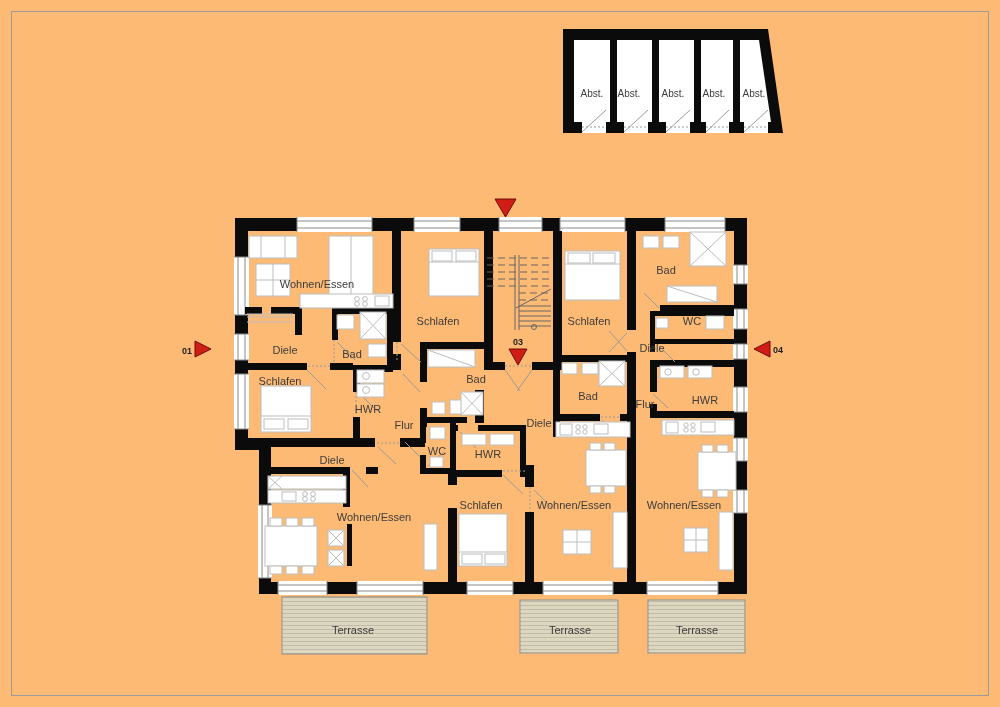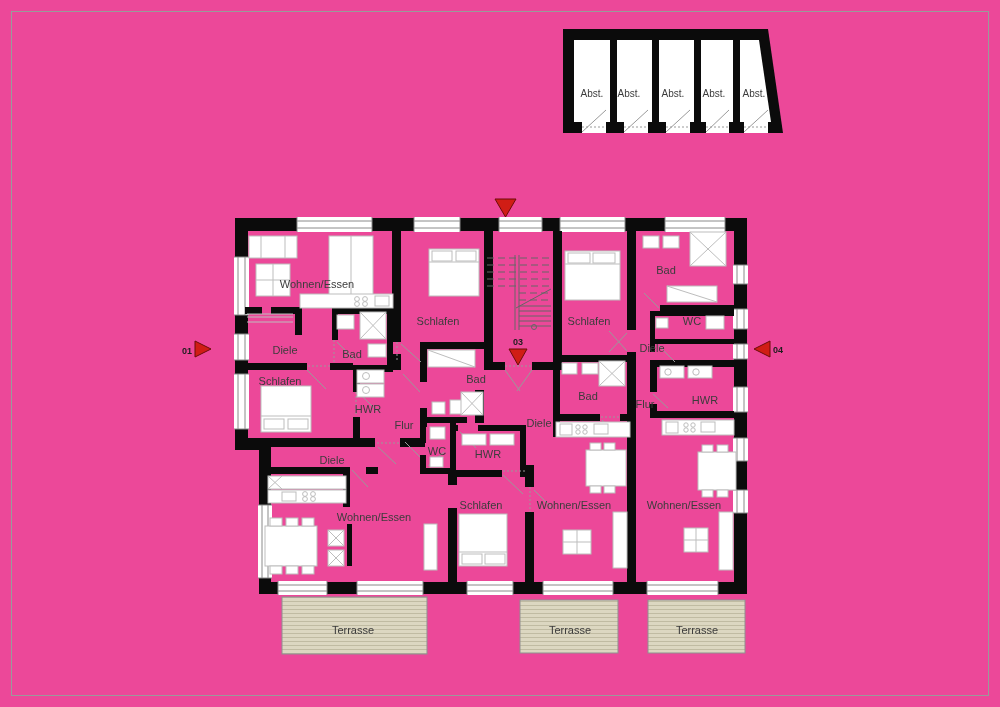--- a/index.html
+++ b/index.html
@@ -1,16 +1,16 @@
 <!DOCTYPE html>
 <html><head>
 <meta charset="utf-8">
 <style>
   html,body{margin:0;padding:0;background:#ffffff;}
-  .stage{position:relative;width:1000px;height:707px;background:#ec4899;overflow:hidden;
+  .stage{position:relative;width:1000px;height:707px;background:#fdba74;overflow:hidden;
          font-family:"Liberation Sans", sans-serif;}
   svg{position:absolute;left:0;top:0;}
   text{font-family:"Liberation Sans", sans-serif;fill:#3c3c3c;}
   .room-lbl{font-size:11px;}
   .small-lbl{font-size:10px;}
   .marker-lbl{font-size:9px;font-weight:bold;fill:#1d1d1d;}
   .wall{fill:#0b0b0b;}
   .furn{fill:#ffffff;stroke:#bdbdbd;stroke-width:1;}
   .furnline{stroke:#bdbdbd;stroke-width:1;fill:none;}
   .doorline{stroke:#9a9a9a;stroke-width:1;fill:none;}

